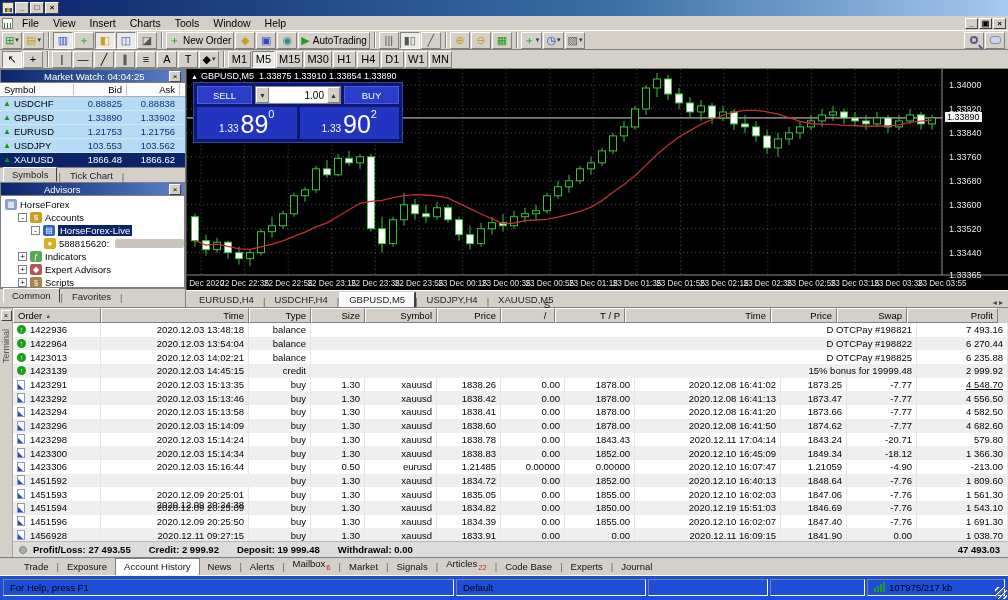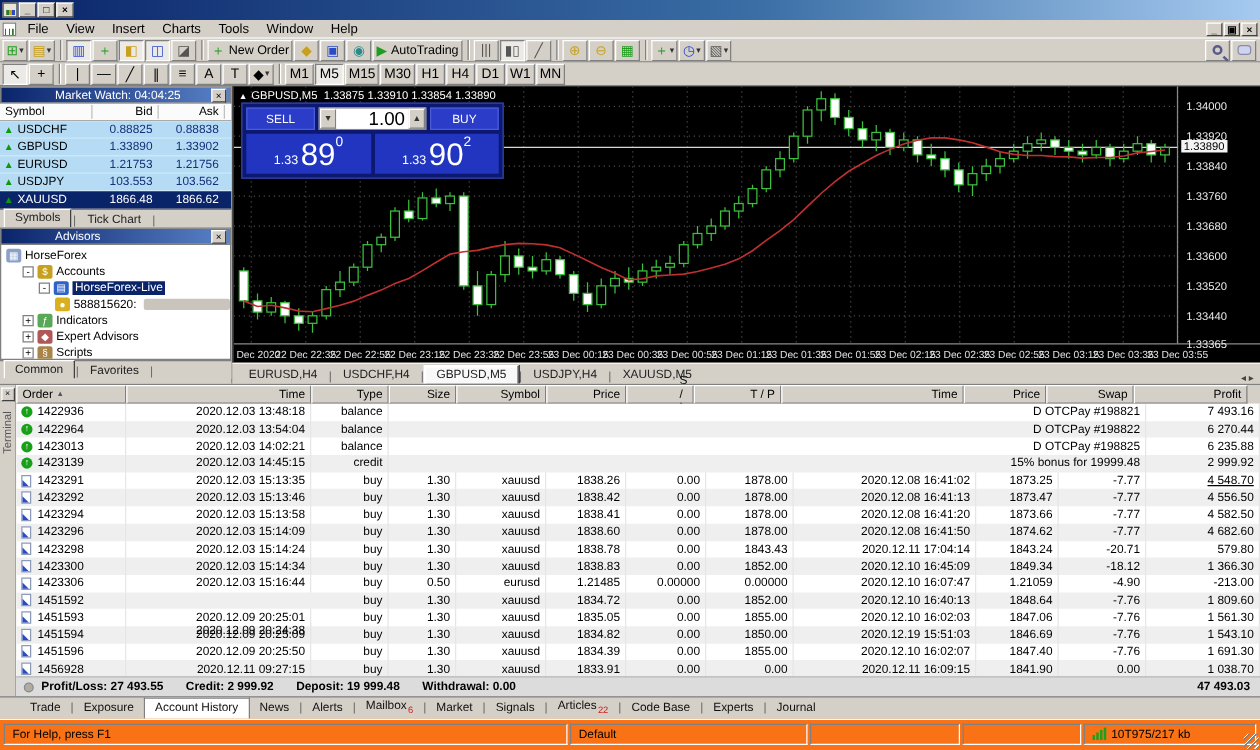--- a/index.html
+++ b/index.html
@@ -73,21 +73,21 @@
   .chart-header { position:absolute; top:2px; left:4px; color:#fff; font-size:9px; z-index:5; }
   .chart-header .arr { font-size:7px; margin-right:3px; }
   #price-axis { position:absolute; top:0; right:0; width:66px; height:206px; z-index:4; }
   .pa-label { position:absolute; left:6px; color:#e8e8e8; font-size:9px; }
   .pa-label.cur { background:#f4f4f4; color:#000; padding:0 2px; left:2px; }
   .oneclick { position:absolute; top:13px; left:6px; width:210px; background:#0d1870; border:1px solid #3346a8; padding:3px; z-index:6; }
   .oc-row1 { display:flex; gap:3px; height:18px; }
   .oc-btn { flex:none; width:55px; background:#2a3cc8; color:#fff; border:1px solid #4a5cd8; font-size:9.5px; display:flex; align-items:center; justify-content:center; font-family:"Liberation Sans",sans-serif; }
   .oc-vol { flex:1; display:flex; background:#fff; border:1px solid #888; }
   .oc-spin { width:13px; background:#d4d0c8; color:#333; font-size:7px; display:flex; align-items:center; justify-content:center; border:1px solid; border-color:#fff #808080 #808080 #fff; }
-  .oc-vol input { flex:1; border:none; outline:none; text-align:right; font-size:15px; padding-right:3px; width:40px; font-family:"Liberation Sans",sans-serif; }
+  .oc-vol input { flex:1; border:none; outline:none; text-align:right; font-size:10px; padding-right:3px; width:40px; font-family:"Liberation Sans",sans-serif; }
   .oc-row2 { display:flex; gap:3px; margin-top:3px; }
   .oc-price { width:100px; height:32px; background:#2135c0; color:#fff; display:flex; align-items:flex-end; justify-content:center; padding-bottom:2px; }
   .oc-price .pp { font-size:10px; margin-right:2px; margin-bottom:3px; }
   .oc-price .bp { font-size:25px; line-height:25px; font-family:"Liberation Sans",sans-serif; }
   .oc-price .sp { font-size:11px; align-self:flex-start; margin-top:1px; }
   .charttabs { height:17px; background:#d4d0c8; display:flex; align-items:flex-end; padding-left:4px; font-size:9.5px; border-top:1px solid #fff; }
   .ctab { padding:1px 9px 2px; color:#222; }
   .ctab.active { background:#fff; border:1px solid; border-color:#fff #404040 #fff #fff; border-bottom:none; box-shadow:inset 1px 1px 0 #fff, 1px 0 0 #404040; background:#f8f8f8; }
   .ctab-sep { color:#666; }
   .ctab-arrows { margin-left:auto; padding-right:6px; color:#444; font-size:8px; }
@@ -114,21 +114,21 @@
   .tsummary .dot { width:8px; height:8px; border-radius:50%; background:#b0aca4; border:1px solid #888; margin:0 6px 0 6px; flex:none; }
   .tsummary .seg { margin-right:18px; white-space:nowrap; }
   .tsummary .total { margin-left:auto; padding-right:8px; }
 
   
   .bottomtabs { height:18px; background:#d4d0c8; border-top:1px solid #808080; display:flex; align-items:flex-end; padding-left:16px; font-size:9.5px; }
   .btab { padding:2px 8px 3px; color:#111; position:relative; }
   .btab.active { background:#fff; border:1px solid #808080; border-bottom:none; }
   .btab .badge { color:#d02020; font-size:7.5px; vertical-align:sub; margin-left:1px; }
   .btab-sep { color:#666; align-self:center; padding-bottom:1px; }
-  .statusbar { height:25px; background:#f97316; border-top:1px solid #fff; display:flex; align-items:center; padding:2px 3px 4px; gap:2px; position:relative; }
+  .statusbar { height:25px; background:#1d4ed8; border-top:1px solid #fff; display:flex; align-items:center; padding:2px 3px 4px; gap:2px; position:relative; }
   .ssec { height:17px; border:1px solid; border-color:#808080 #fff #fff #808080; display:flex; align-items:center; padding:0 6px; font-size:9.5px; white-space:nowrap; }
   .ssec.grow { flex:1; }
   .sigbars { display:inline-flex; align-items:flex-end; gap:1px; margin-right:4px; }
   .sigbars i { width:2px; background:#1ea01e; display:inline-block; }
   .grip { position:absolute; right:1px; bottom:1px; width:12px; height:12px; background:repeating-linear-gradient(135deg,transparent 0 2px,#fff 2px 3px,#808080 3px 4px); }
 </style>
 </head>
 <body>
 
 <div class="window">

